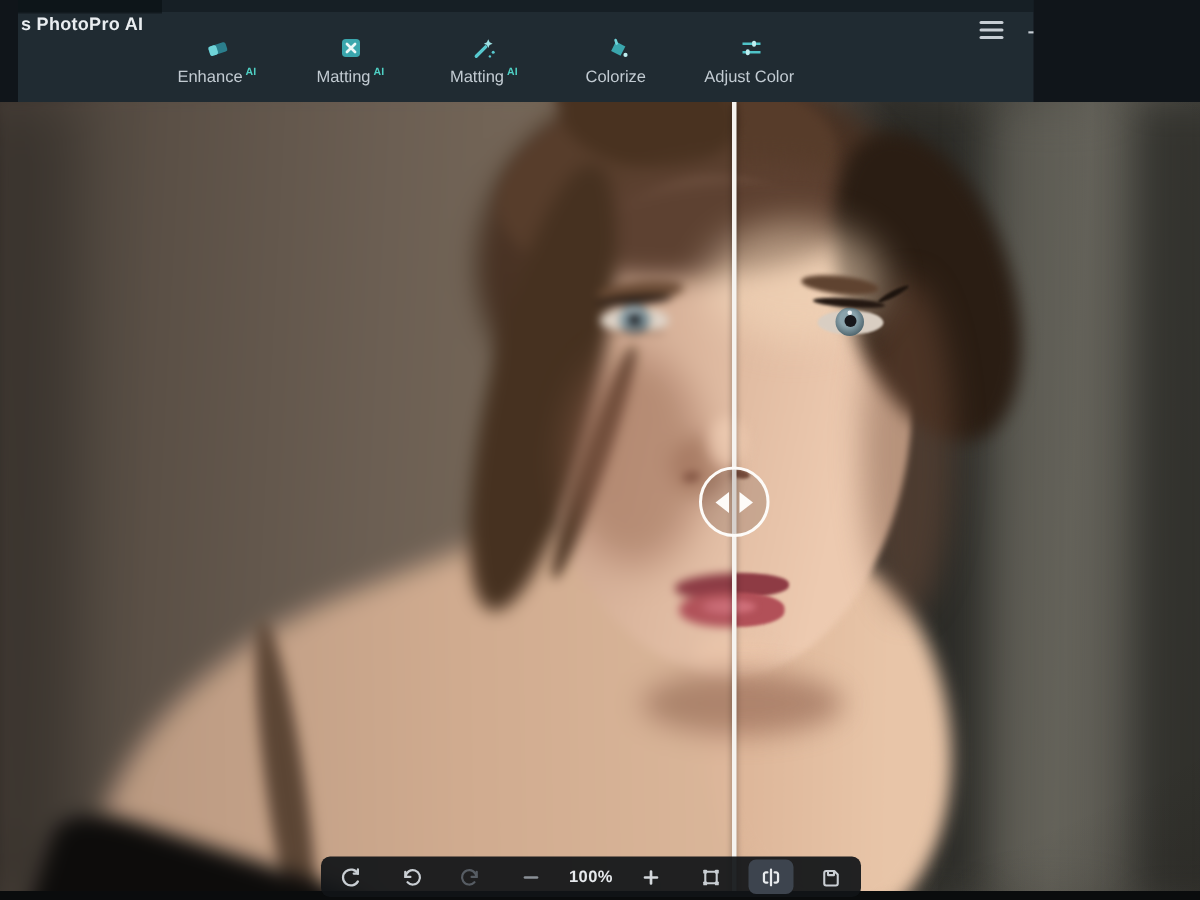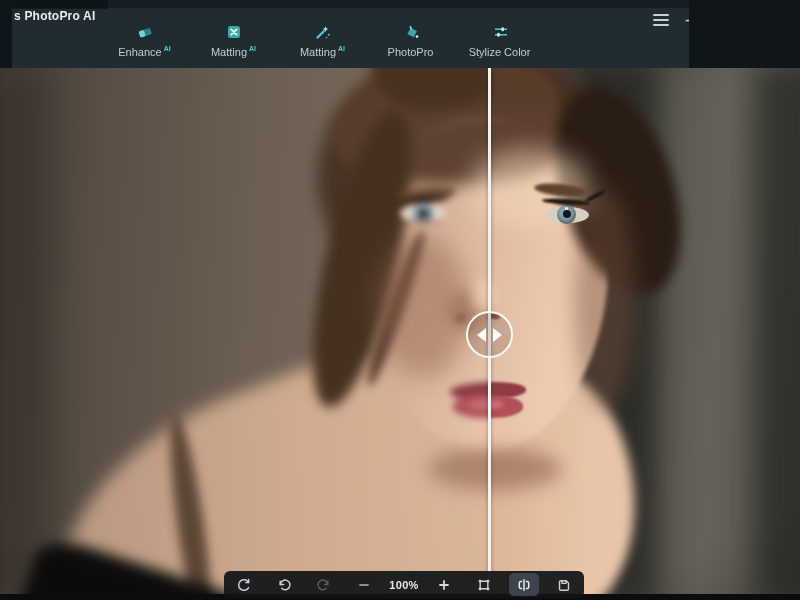--- a/index.html
+++ b/index.html
@@ -139,21 +139,21 @@
   .handle { position:absolute; left:466px; top:243px; width:47px; height:47px;
     border:2.5px solid #fdfbf8; border-radius:50%; background:rgba(70,50,42,.18);
     display:flex; align-items:center; justify-content:center; gap:7px; z-index:21; cursor:ew-resize; }
   .tri-left  { width:0; height:0; border-top:7px solid transparent; border-bottom:7px solid transparent;
     border-right:9px solid #fdfbf8; }
   .tri-right { width:0; height:0; border-top:7px solid transparent; border-bottom:7px solid transparent;
     border-left:9px solid #fdfbf8; }
 
   
   .bottom-strip { position:absolute; left:0; top:594px; width:800px; height:6px; background:#0a0c0d; z-index:25; }
-  .toolbar { position:absolute; left:224px; top:571px; width:360px; height:27px;
+  .toolbar { position:absolute; left:214px; top:571px; width:360px; height:27px;
     background:rgba(17,20,24,.93); border-radius:6px; display:flex; align-items:center;
     padding:0 0; z-index:30; }
   .tb-item { width:40px; height:27px; display:flex; align-items:center; justify-content:center; cursor:pointer; }
   .tb-item.disabled { cursor:default; }
   .zoom-text { font-size:11px; font-weight:bold; color:#e6e9ec; letter-spacing:.3px; }
   .tb-active { background:#3d444e; border-radius:5px; width:30px; height:23px;
     display:flex; align-items:center; justify-content:center; }
 </style>
 </head>
 <body>
@@ -322,34 +322,34 @@
       <div class="nav-item">
         <span class="nav-icon">
           <svg width="18" height="18" viewBox="0 0 18 18">
               <g transform="rotate(-18 9 9)">
             <path d="M4 9.5 L9 4.5 L14 9.5 L9 14.5 Z" fill="#3aa6ad"></path>
             <rect x="8.2" y="2.6" width="1.8" height="4.2" rx=".9" fill="#6fd3d8"></rect>
               </g>
             <circle cx="14" cy="13.6" r="1.4" fill="#bfeef0"></circle>
             </svg>
         </span>
-        <span class="nav-label"><span>PhotoPro</span><sup class="ai-badge"></sup></span>
+        <span class="nav-label"><span>Colorize</span><sup class="ai-badge"></sup></span>
       </div>
 
 
       <div class="nav-item">
         <span class="nav-icon">
           <svg width="18" height="18" viewBox="0 0 18 18">
             <path d="M3 6.2 h12" stroke="#4fc3c8" stroke-width="1.6"></path>
             <rect x="9.4" y="4.2" width="2.6" height="4" rx="1.2" fill="#bfeef0"></rect>
             <path d="M3 11.8 h12" stroke="#4fc3c8" stroke-width="1.6"></path>
             <rect x="5.2" y="9.8" width="2.6" height="4" rx="1.2" fill="#bfeef0"></rect>
             </svg>
         </span>
-        <span class="nav-label"><span>Stylize Color</span><sup class="ai-badge"></sup></span>
+        <span class="nav-label"><span>Adjust Color</span><sup class="ai-badge"></sup></span>
       </div>
 
     </div>
   </div>
 
   <div class="bottom-strip"></div>
 
   <div class="toolbar">
     <div class="tb-item">
       <svg width="16" height="16" viewBox="0 0 16 16" fill="none" stroke="#c9ced3" stroke-width="1.5" stroke-linecap="round">

